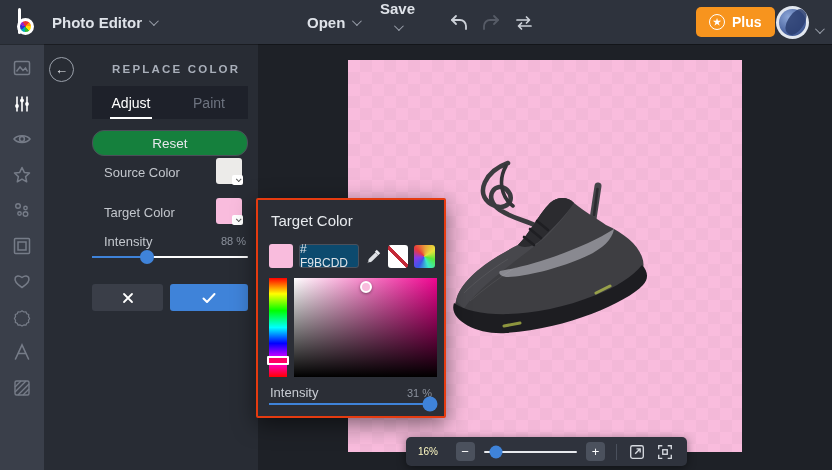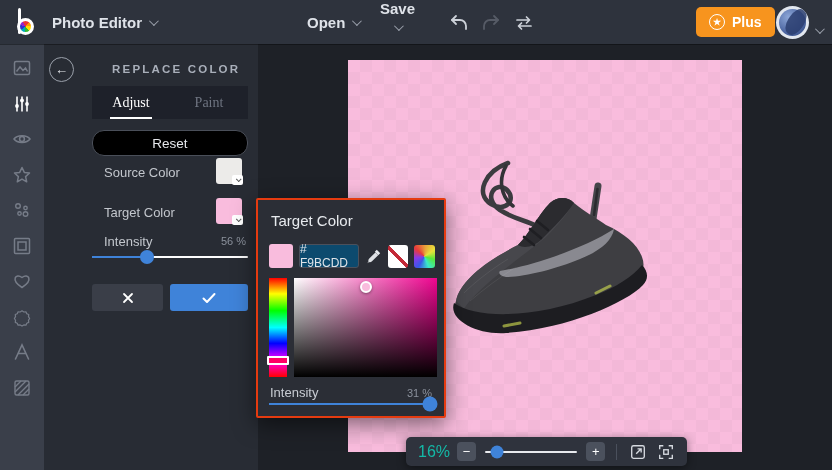--- a/index.html
+++ b/index.html
@@ -37,27 +37,27 @@
   .rail-btn svg { stroke:#767c88; }
   .rail-btn.active svg { stroke:#ffffff; }
 
   
   .panel { position:absolute; left:44px; top:44px; width:214px; height:426px; background:#282c34; z-index:41; }
   .back-btn { position:absolute; left:5px; top:13px; width:25px; height:25px; border:1.5px solid #9aa0aa;
     border-radius:50%; color:#e8ebef; font-size:13px; display:flex; align-items:center; justify-content:center; cursor:pointer; }
   .panel-title { position:absolute; left:68px; top:19px; font-size:11.5px; letter-spacing:2.2px;
     color:#a9afba; font-weight:bold; }
   .tabbar { position:absolute; left:48px; top:42px; width:156px; height:33px; background:#1e212a;
-    display:flex;font-family:Liberation Serif, serif; }
+    display:flex; }
   .tab { flex:1; display:flex; align-items:center; justify-content:center; font-size:14px; cursor:pointer; position:relative; }
   .tab.active { color:#fff; }
   .tab.inactive { color:#6e7480; }
   .tab.active::after { content:""; position:absolute; left:50%; bottom:0; transform:translateX(-50%);
     width:42px; height:2px; background:#fff; }
-  .reset-btn { position:absolute; left:48px; top:86px; width:156px; height:26px; background:#000000;
+  .reset-btn { position:absolute; left:48px; top:86px; width:156px; height:26px; background:#15803d;
     border:1px solid #4a4f59; border-radius:12px; color:#e6e8ec; font-size:13.5px;
     display:flex; align-items:center; justify-content:center; cursor:pointer; }
   .row-label { position:absolute; left:60px; font-size:13px; color:#c3c7cd; }
   .swatch { position:absolute; left:172px; width:26px; height:26px; border-radius:3px; cursor:pointer; }
   .swatch-corner { position:absolute; right:-1px; bottom:-1px; width:11px; height:10px; background:#fff;
     border-radius:2px; display:flex; align-items:center; justify-content:center; }
   .swatch-corner i { width:4px; height:4px; border-right:1.2px solid #555; border-bottom:1.2px solid #555;
     transform:rotate(45deg) translateY(-1px); }
   .pct { position:absolute; font-size:11px; color:#8b919c; }
   .slider { position:absolute; height:14px; display:flex; align-items:center; cursor:pointer; }
@@ -98,21 +98,21 @@
     linear-gradient(to top, #000, rgba(0,0,0,0)), linear-gradient(to right, #fff, #ef0590); }
   .sb-cursor { position:absolute; left:50%; top:3px; width:12px; height:12px; border:2.5px solid #fff;
     border-radius:50%; transform:translateX(-50%); box-shadow:0 1px 3px rgba(0,0,0,.4); }
   .int-label { position:absolute; left:12px; top:185px; font-size:13px; color:#c8ccd3; }
   .int-val { position:absolute; right:12px; top:187px; }
 
   
   .zoombar { position:absolute; left:406px; top:437px; width:281px; height:29px; background:#2f333d;
     border-radius:5px; z-index:56; display:flex; align-items:center; padding:0 12px; gap:9px;
     box-shadow:0 2px 10px rgba(0,0,0,.45); }
-  .zoom-val { font-size:16px; color:#14b8a6; width:30px; }
+  .zoom-val { font-size:10px; color:#fef9c3; width:30px; }
   .sqbtn { width:19px; height:19px; background:#4b515d; border-radius:4px; color:#fff; font-size:13px;
     display:flex; align-items:center; justify-content:center; cursor:pointer; flex:none; line-height:1; }
   .zslider { position:relative; width:98px; height:14px; display:flex; align-items:center; cursor:pointer; }
   .zdivider { width:1px; height:16px; background:#4a505c; margin:0 2px; }
   .zicon { width:20px; height:20px; cursor:pointer; display:flex; align-items:center; justify-content:center; }
   .zicon svg { stroke:#d6dae0; }
 </style>
 </head>
 <body>
 
@@ -246,21 +246,21 @@
   </div>
 
   <div class="row-label" style="top:161px;">Target Color</div>
   <div class="swatch" style="top: 154px; background-color: rgb(249, 188, 221);">
     <div class="swatch-corner">
         <i></i>
       </div>
   </div>
 
   <div class="row-label" style="top:190px;">Intensity</div>
-  <div class="pct" style="right:12px; top:191px;">56 %</div>
+  <div class="pct" style="right:12px; top:191px;">88 %</div>
   <div class="slider" style="left:48px; top:206px; width:156px;">
     <div class="track">
       <div class="fill" style="width: 35%;"></div>
       <div class="thumb" style="left: 35%;"></div>
     </div>
   </div>
 
   <div class="pbtn" style="left:48px; width:71px; background:#3a3e48;">
     <svg width="14" height="14" viewBox="0 0 14 14" fill="none" stroke-width="1.8" stroke-linecap="round">
         <path d="M3 3 L11 11 M11 3 L3 11"></path>

